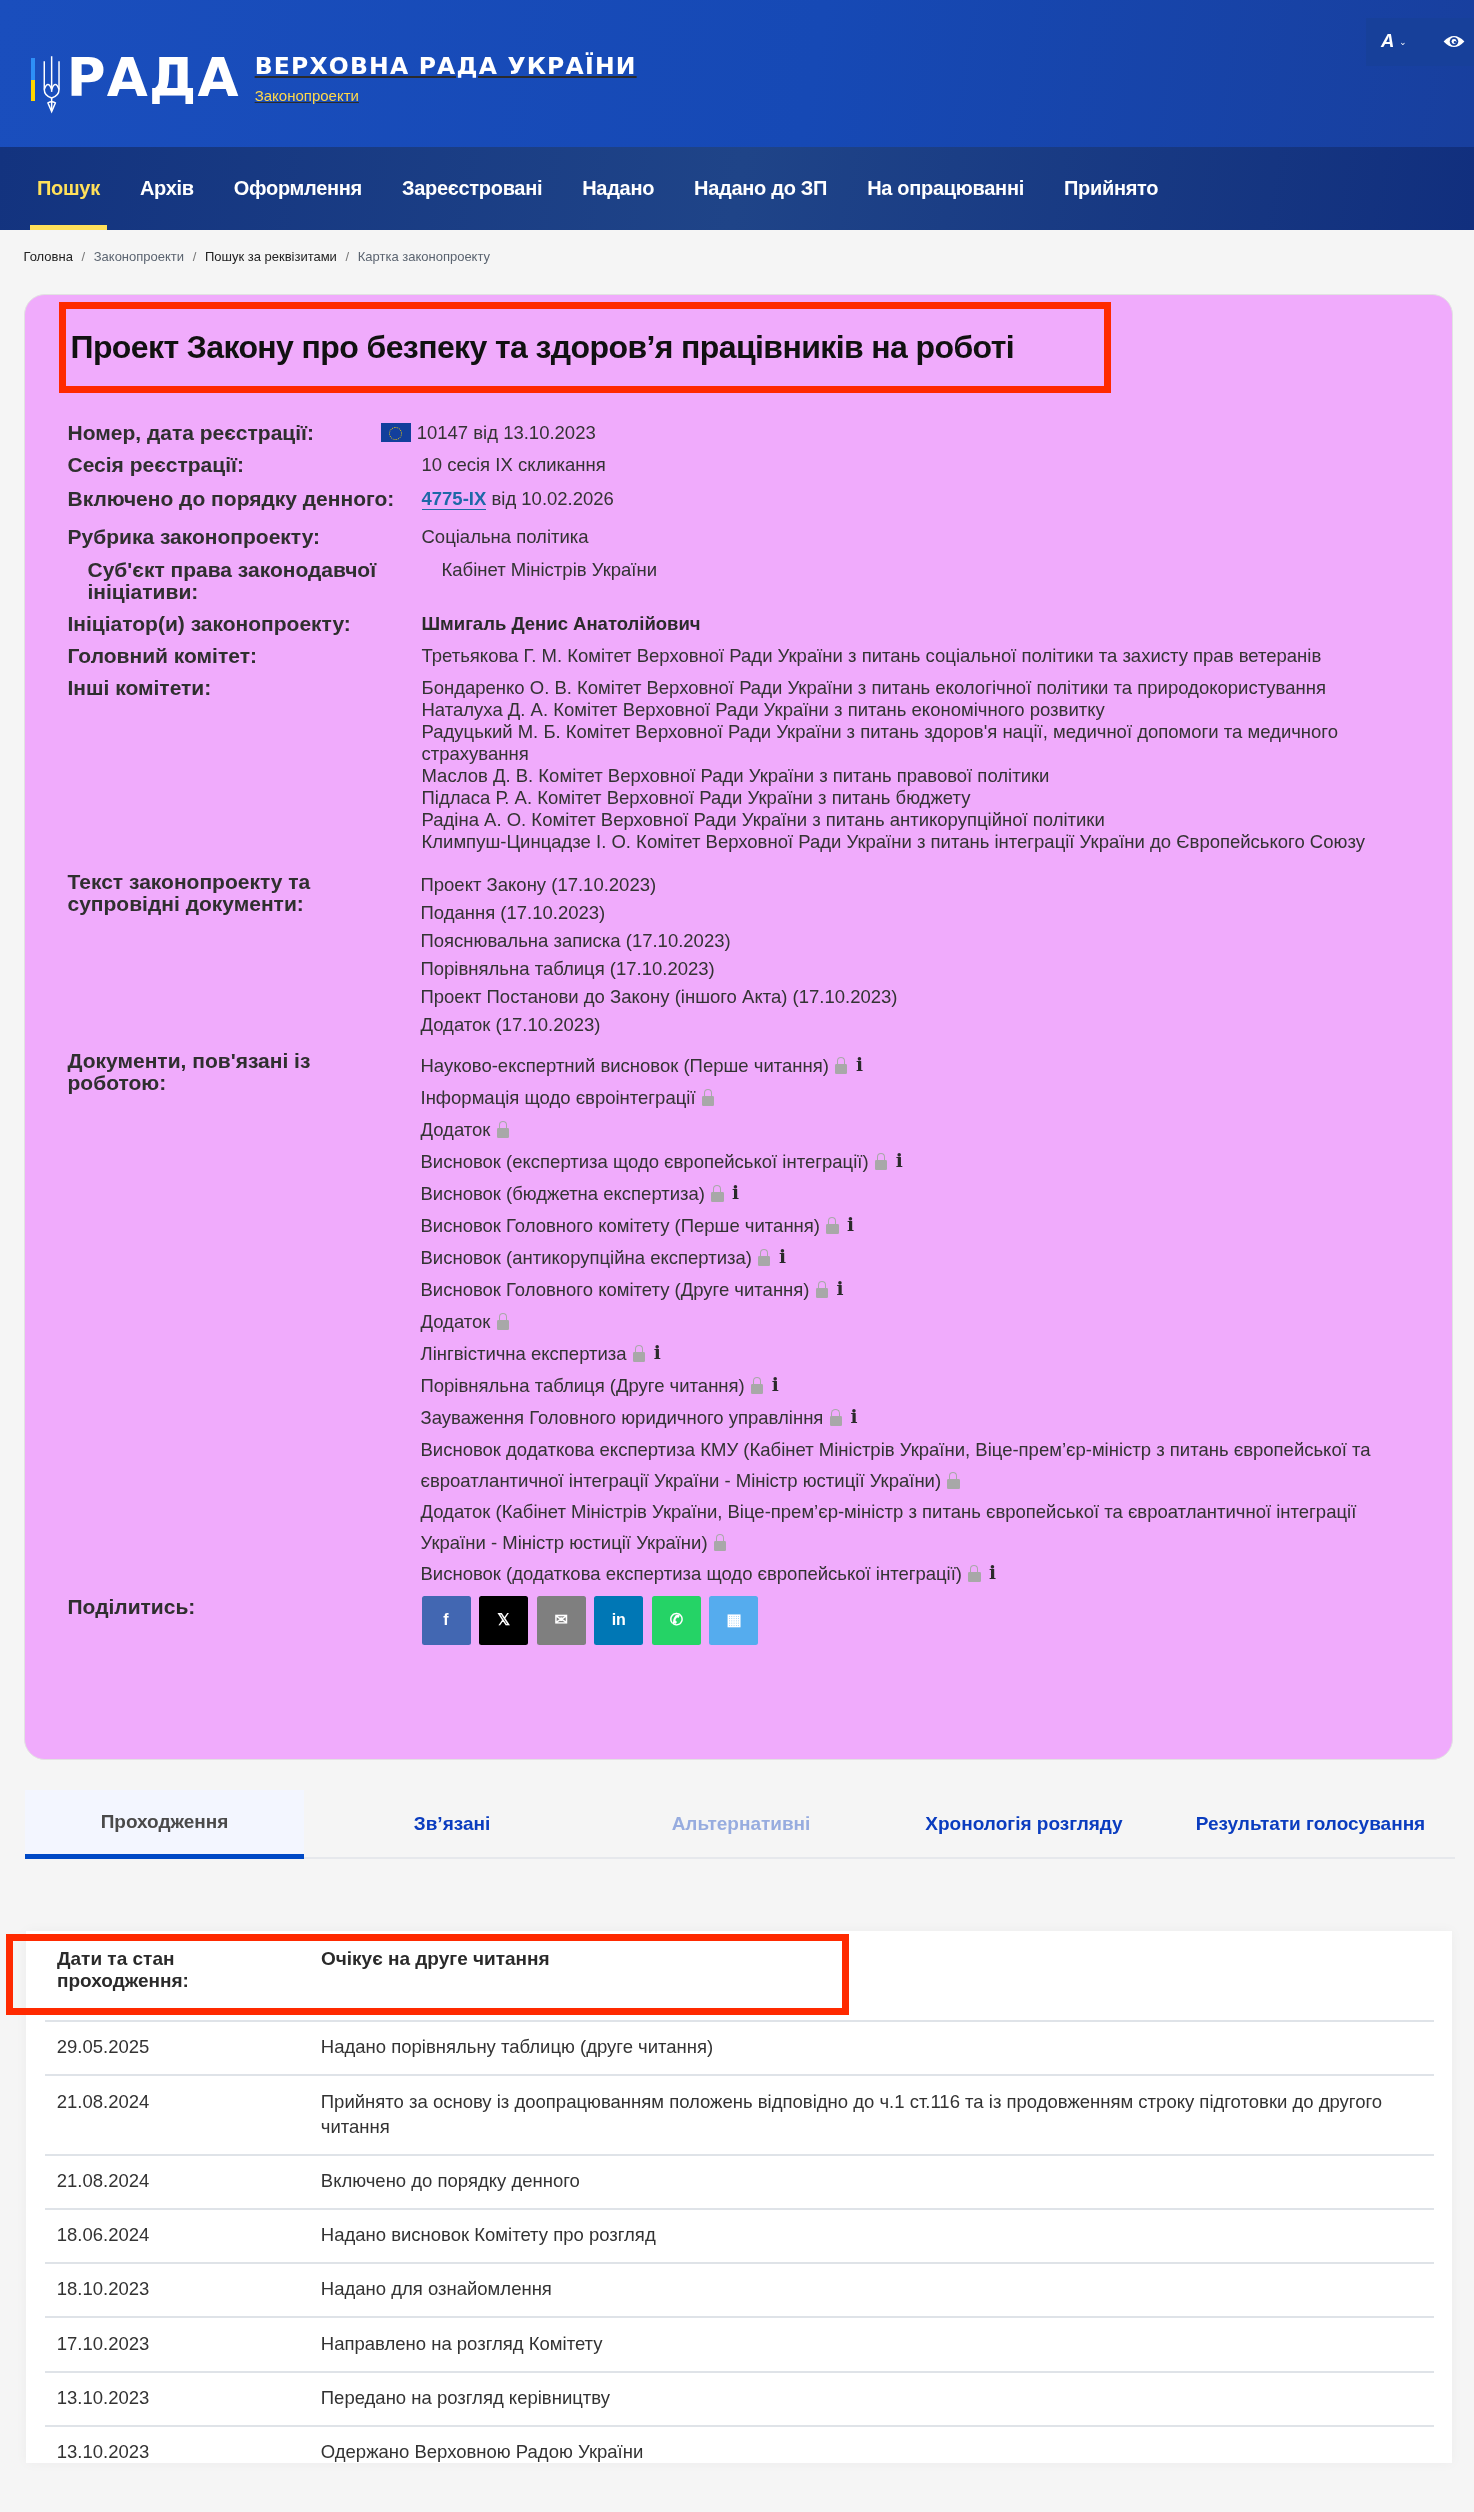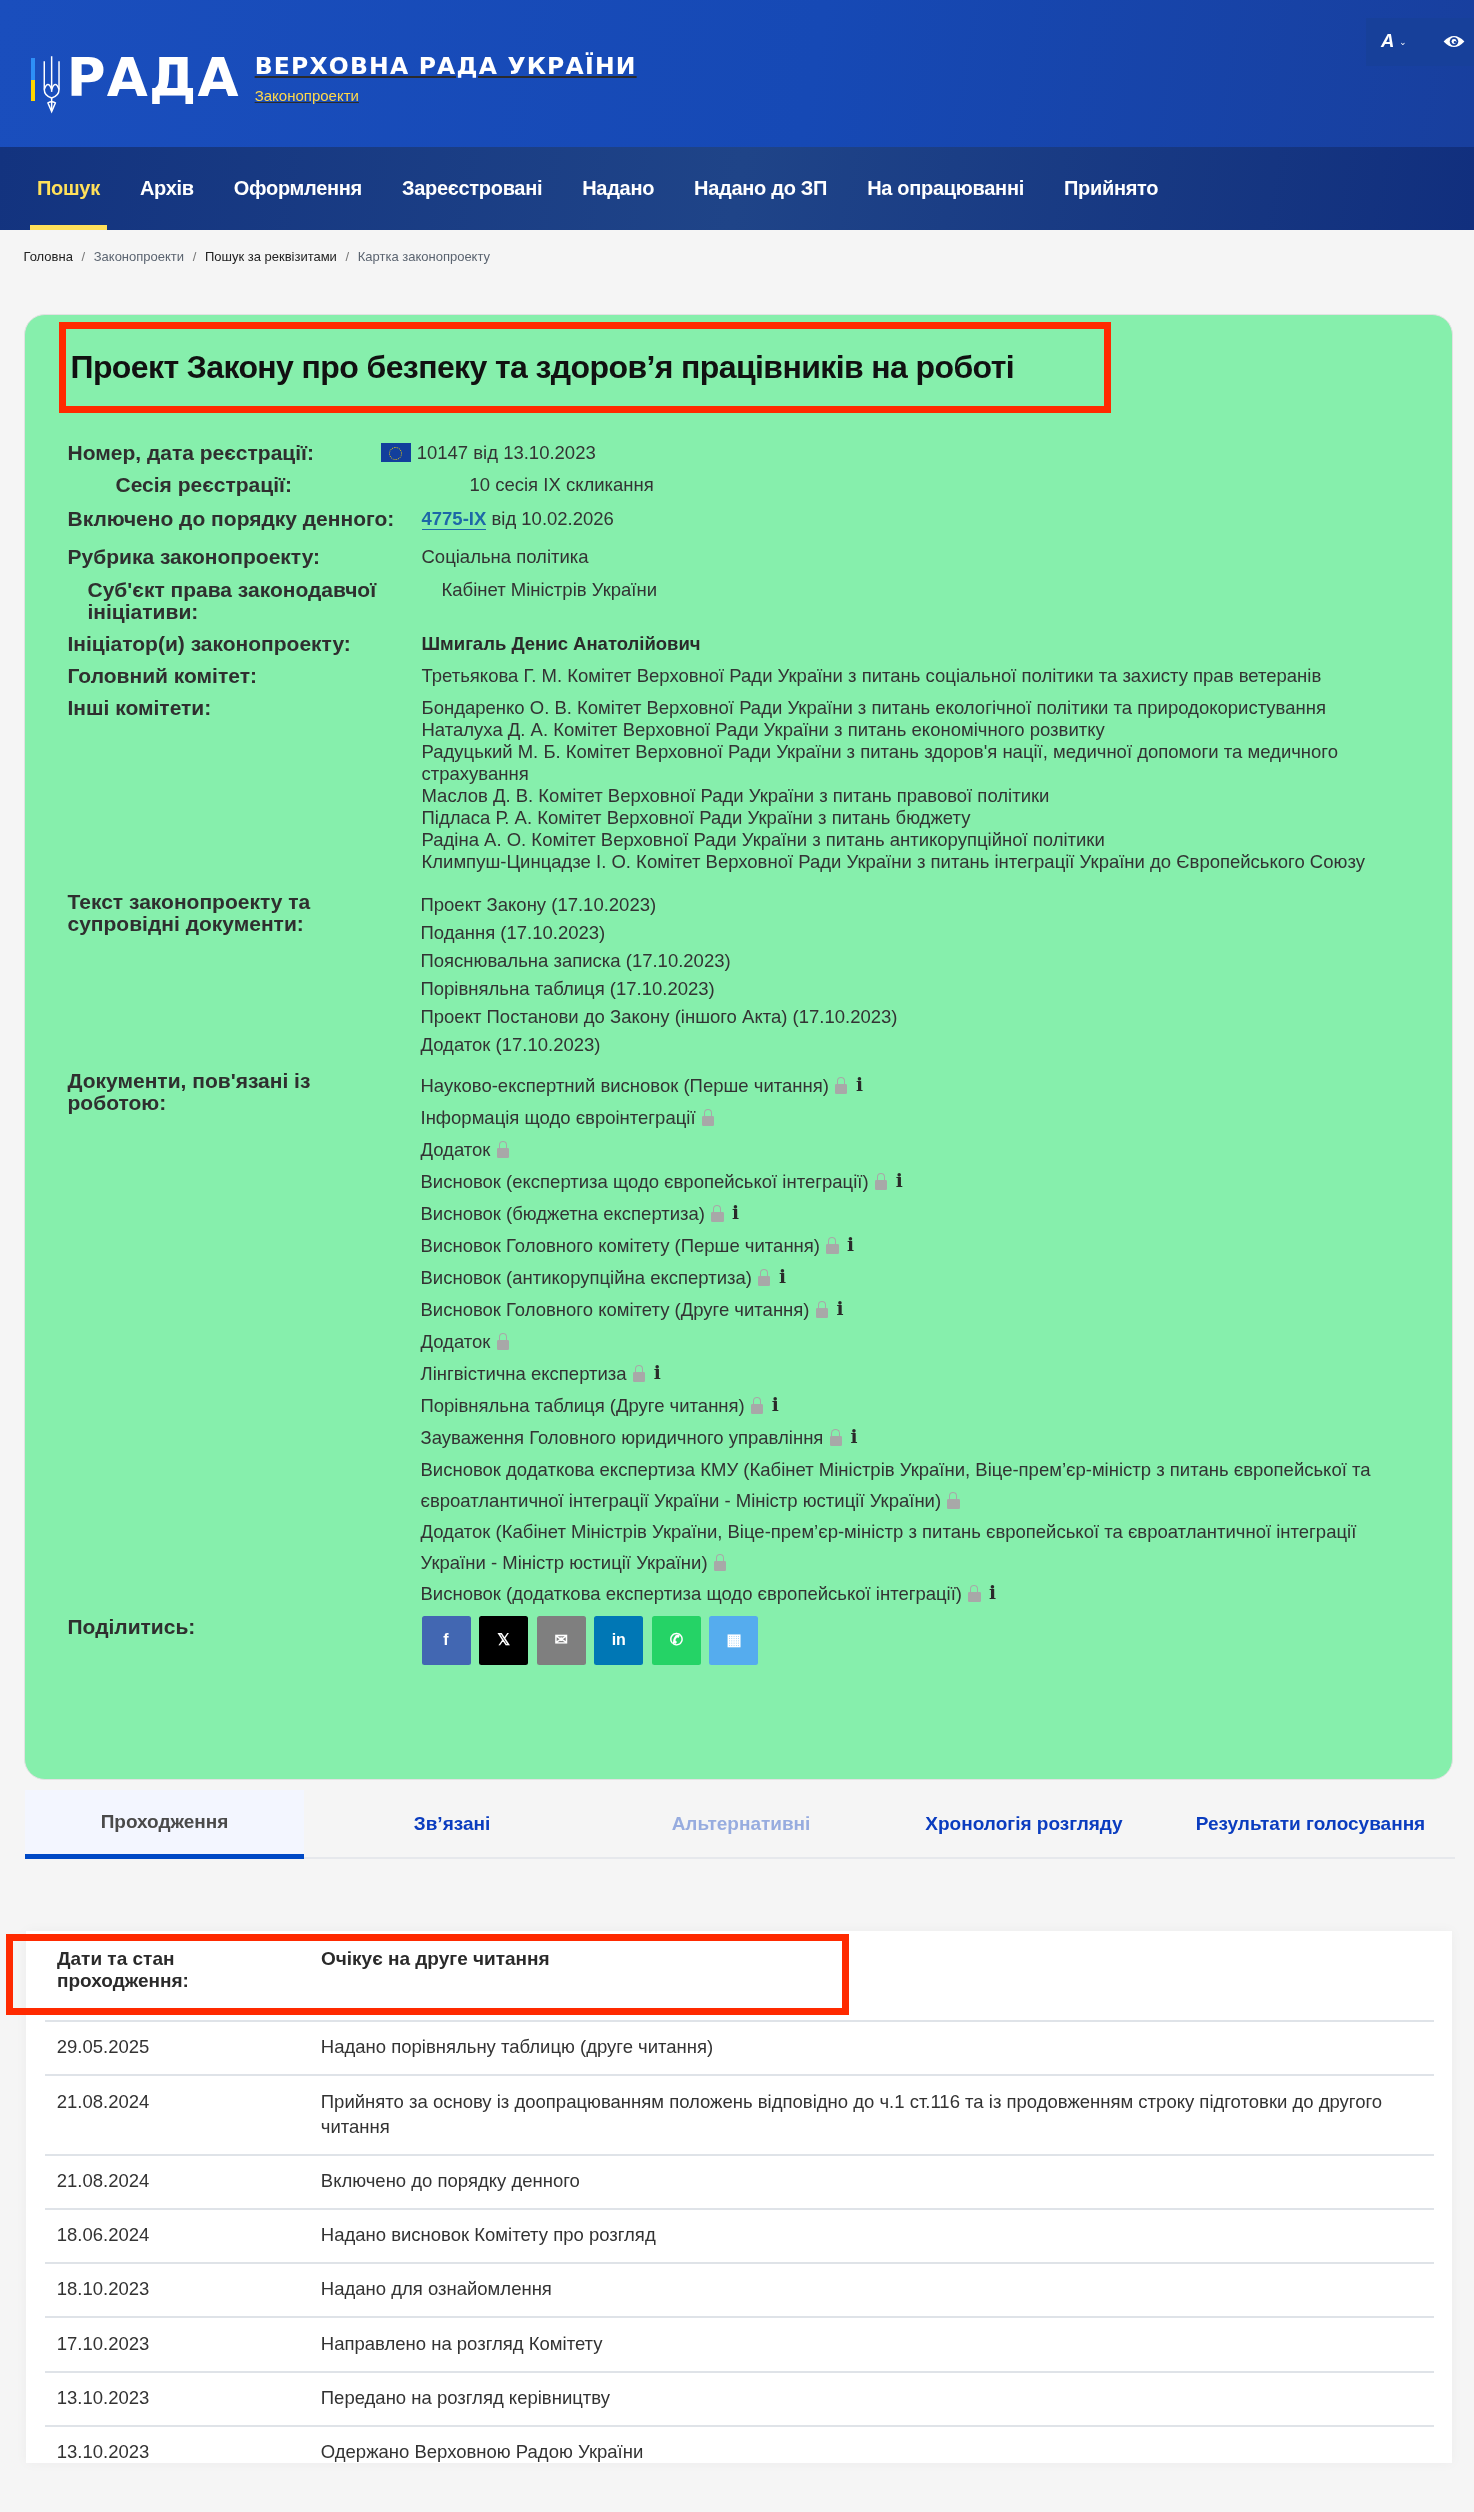--- a/index.html
+++ b/index.html
@@ -31,21 +31,21 @@
   .nav-item.active { color: #ffe05a; }
   .nav-item.active::after { content: ""; position: absolute; left: -7.4px; right: -7.4px; bottom: 0; height: 5px; background: #ffe05a; }
 
   
   .breadcrumb { padding: 13.6px 0 0 23.5px; font-size: 13px; display: flex; align-items: center; height: 40px; }
   .breadcrumb .crumb { color: #222; }
   .breadcrumb .crumb.muted { color: #5b6470; }
   .breadcrumb .sep { color: #777; margin: 0 8.6px; }
 
   
-  .card { position: absolute; left: 23.5px; top: 314px; width: 1429px; height: 1466px; background: #86efac; border: 1.9px solid #e2e2e2; border-radius: 21px; }
+  .card { position: absolute; left: 23.5px; top: 294px; width: 1429px; height: 1466px; background: #f0abfc; border: 1.9px solid #e2e2e2; border-radius: 21px; }
   .title-box { position: absolute; left: 34px; top: 7.4px; width: 1052px; height: 91px; border: 7.4px solid #ff2a00; display: flex; align-items: center; padding-left: 5px; }
   .title { font-size: 32px; font-weight: bold; color: #111; letter-spacing: -0.6px; }
 
   .props { position: absolute; left: 43px; top: 127px; width: 1358px; }
   .row { display: flex; margin-bottom: 8.6px; }
   .label { width: 354px; font-size: 21px; font-weight: bold; color: #2f2f2f; line-height: 22px; flex-shrink: 0; }
   .value { font-size: 18.5px; color: #333; line-height: 22px; flex: 1; }
   .value.bold { font-weight: bold; color: #2a2a2a; }
   .eu-flag { display: inline-block; width: 30px; height: 18.5px; background: #123f9c; vertical-align: -2.5px; margin-right: 6.2px; margin-left: -41px; position: relative; }
   .eu-flag::after { content: ""; position: absolute; left: 8.6px; top: 3.7px; width: 11px; height: 11px; border-radius: 50%; border: 1.2px dotted #ffd500; }
@@ -141,21 +141,21 @@
     <h1 class="title">Проект Закону про безпеку та здоров’я працівників на роботі</h1>
   </div>
 
   <div class="props">
     <div class="row" style="margin-bottom:10px;">
       <div class="label">Номер, дата реєстрації:</div>
       <div class="value">
         <span class="eu-flag"></span><span>10147 від 13.10.2023</span>
       </div>
     </div>
-    <div class="row" style="margin-bottom:12.3px;margin-left:48px;">
+    <div class="row" style="margin-bottom:12.3px;">
       <div class="label">Сесія реєстрації:</div>
       <div class="value">10 сесія IX скликання</div>
     </div>
     <div class="row" style="margin-bottom:16px;">
       <div class="label">Включено до порядку денного:</div>
       <div class="value">
         <a class="link">4775-IX</a>
         <span>від 10.02.2026</span>
       </div>
     </div>

